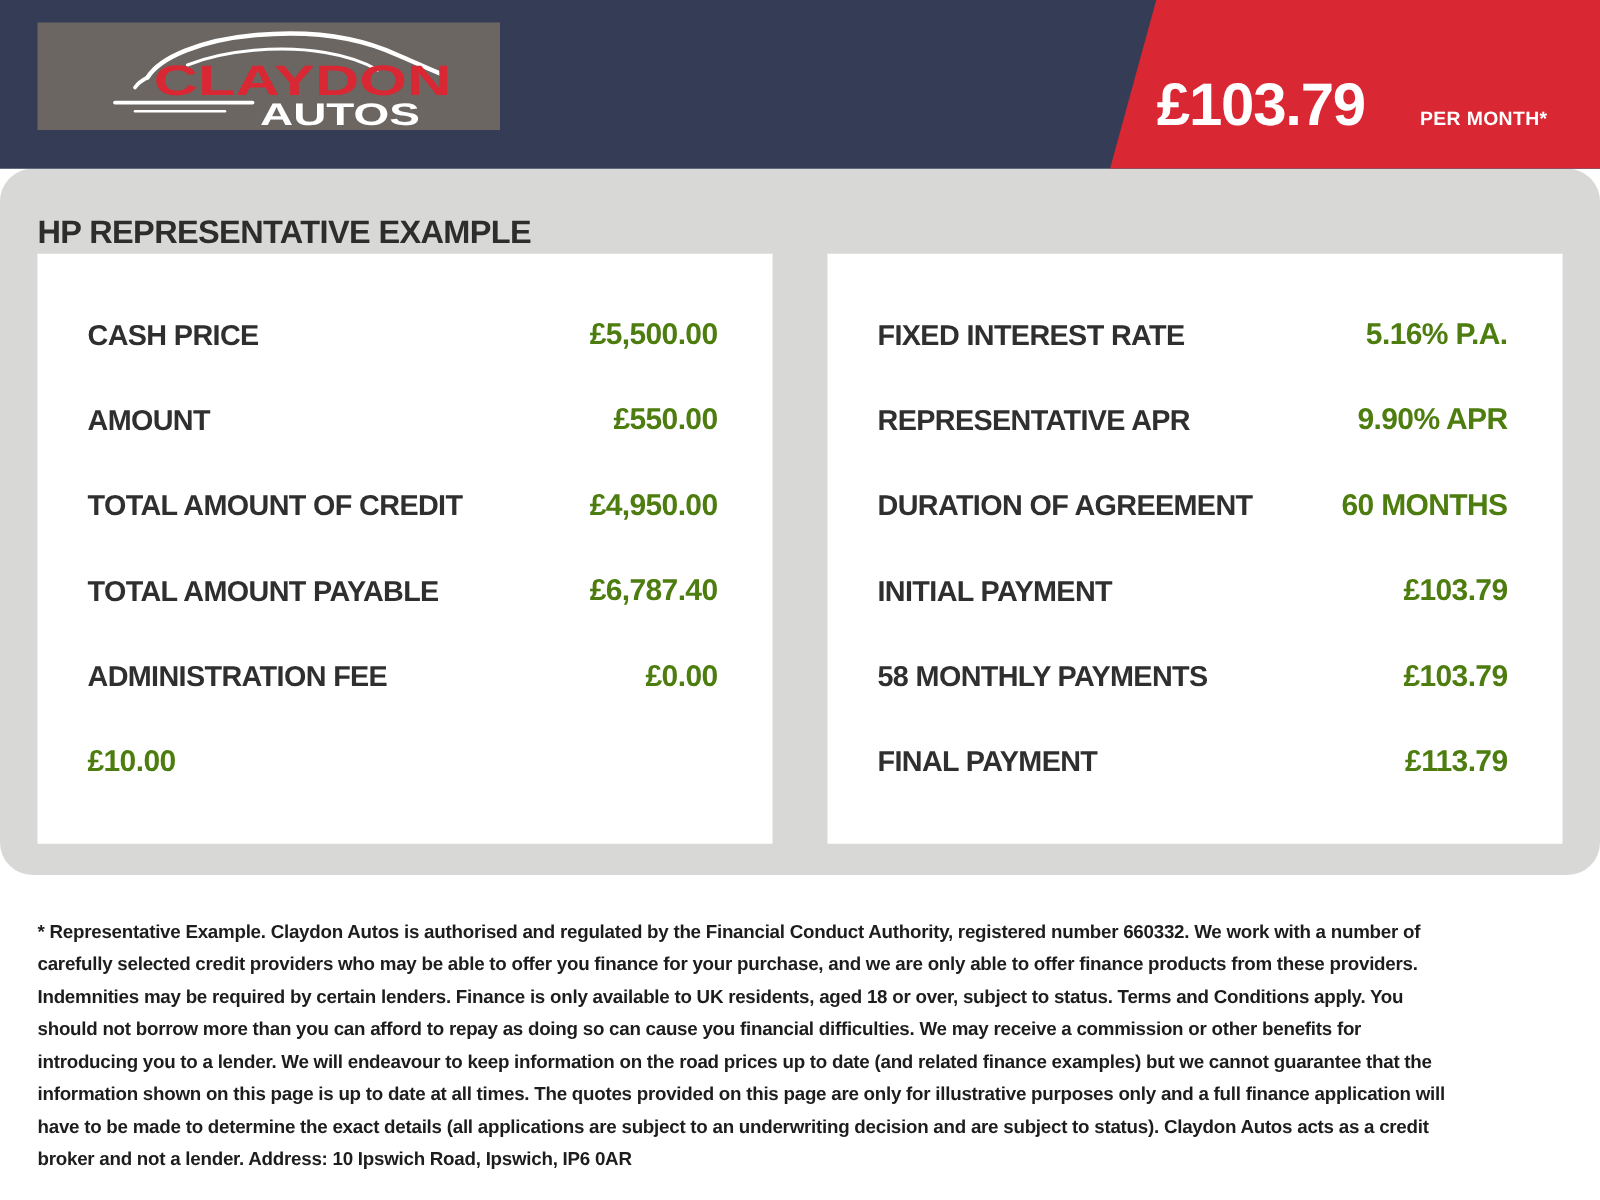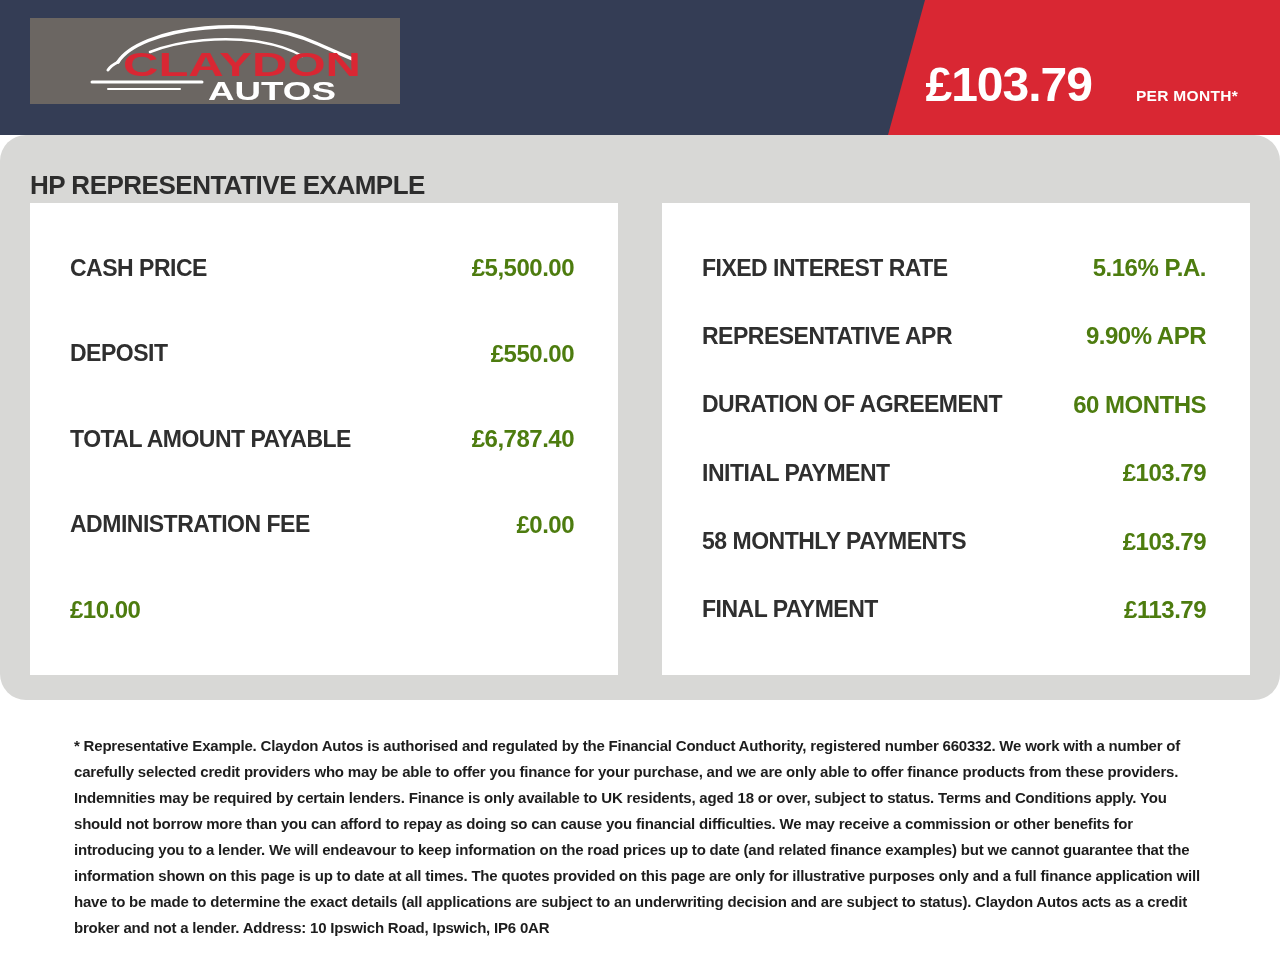--- a/index.html
+++ b/index.html
@@ -116,21 +116,20 @@
     font-weight: bold;
     letter-spacing: -0.5px;
     color: #4d7c0f;
     white-space: nowrap;
   }
 
   
   .footer {
     background: #ffffff;
     padding: 33px 30px 0 30px;
-    margin-left: 44px;
   }
   .disclaimer {
     width: 1130px;
     font-size: 15px;
     font-weight: bold;
     line-height: 26px;
     letter-spacing: -0.2px;
     color: #1d1d1d;
   }
 </style>
@@ -168,22 +167,26 @@
     <div class="page-title">HP REPRESENTATIVE EXAMPLE</div>
 
     <div class="panels">
 
       <div class="panel">
         <div class="row">
           <span class="lbl">CASH PRICE</span>
           <span class="val">£5,500.00</span>
         </div>
         <div class="row">
-          <span class="lbl">DEPOSIT</span>
+          <span class="lbl">AMOUNT</span>
           <span class="val">£550.00</span>
+        </div>
+        <div class="row">
+          <span class="lbl">TOTAL AMOUNT OF CREDIT</span>
+          <span class="val">£4,950.00</span>
         </div>
         <div class="row">
           <span class="lbl">TOTAL AMOUNT PAYABLE</span>
           <span class="val">£6,787.40</span>
         </div>
         <div class="row">
           <span class="lbl">ADMINISTRATION FEE</span>
           <span class="val">£0.00</span>
         </div>
         <div class="row">

